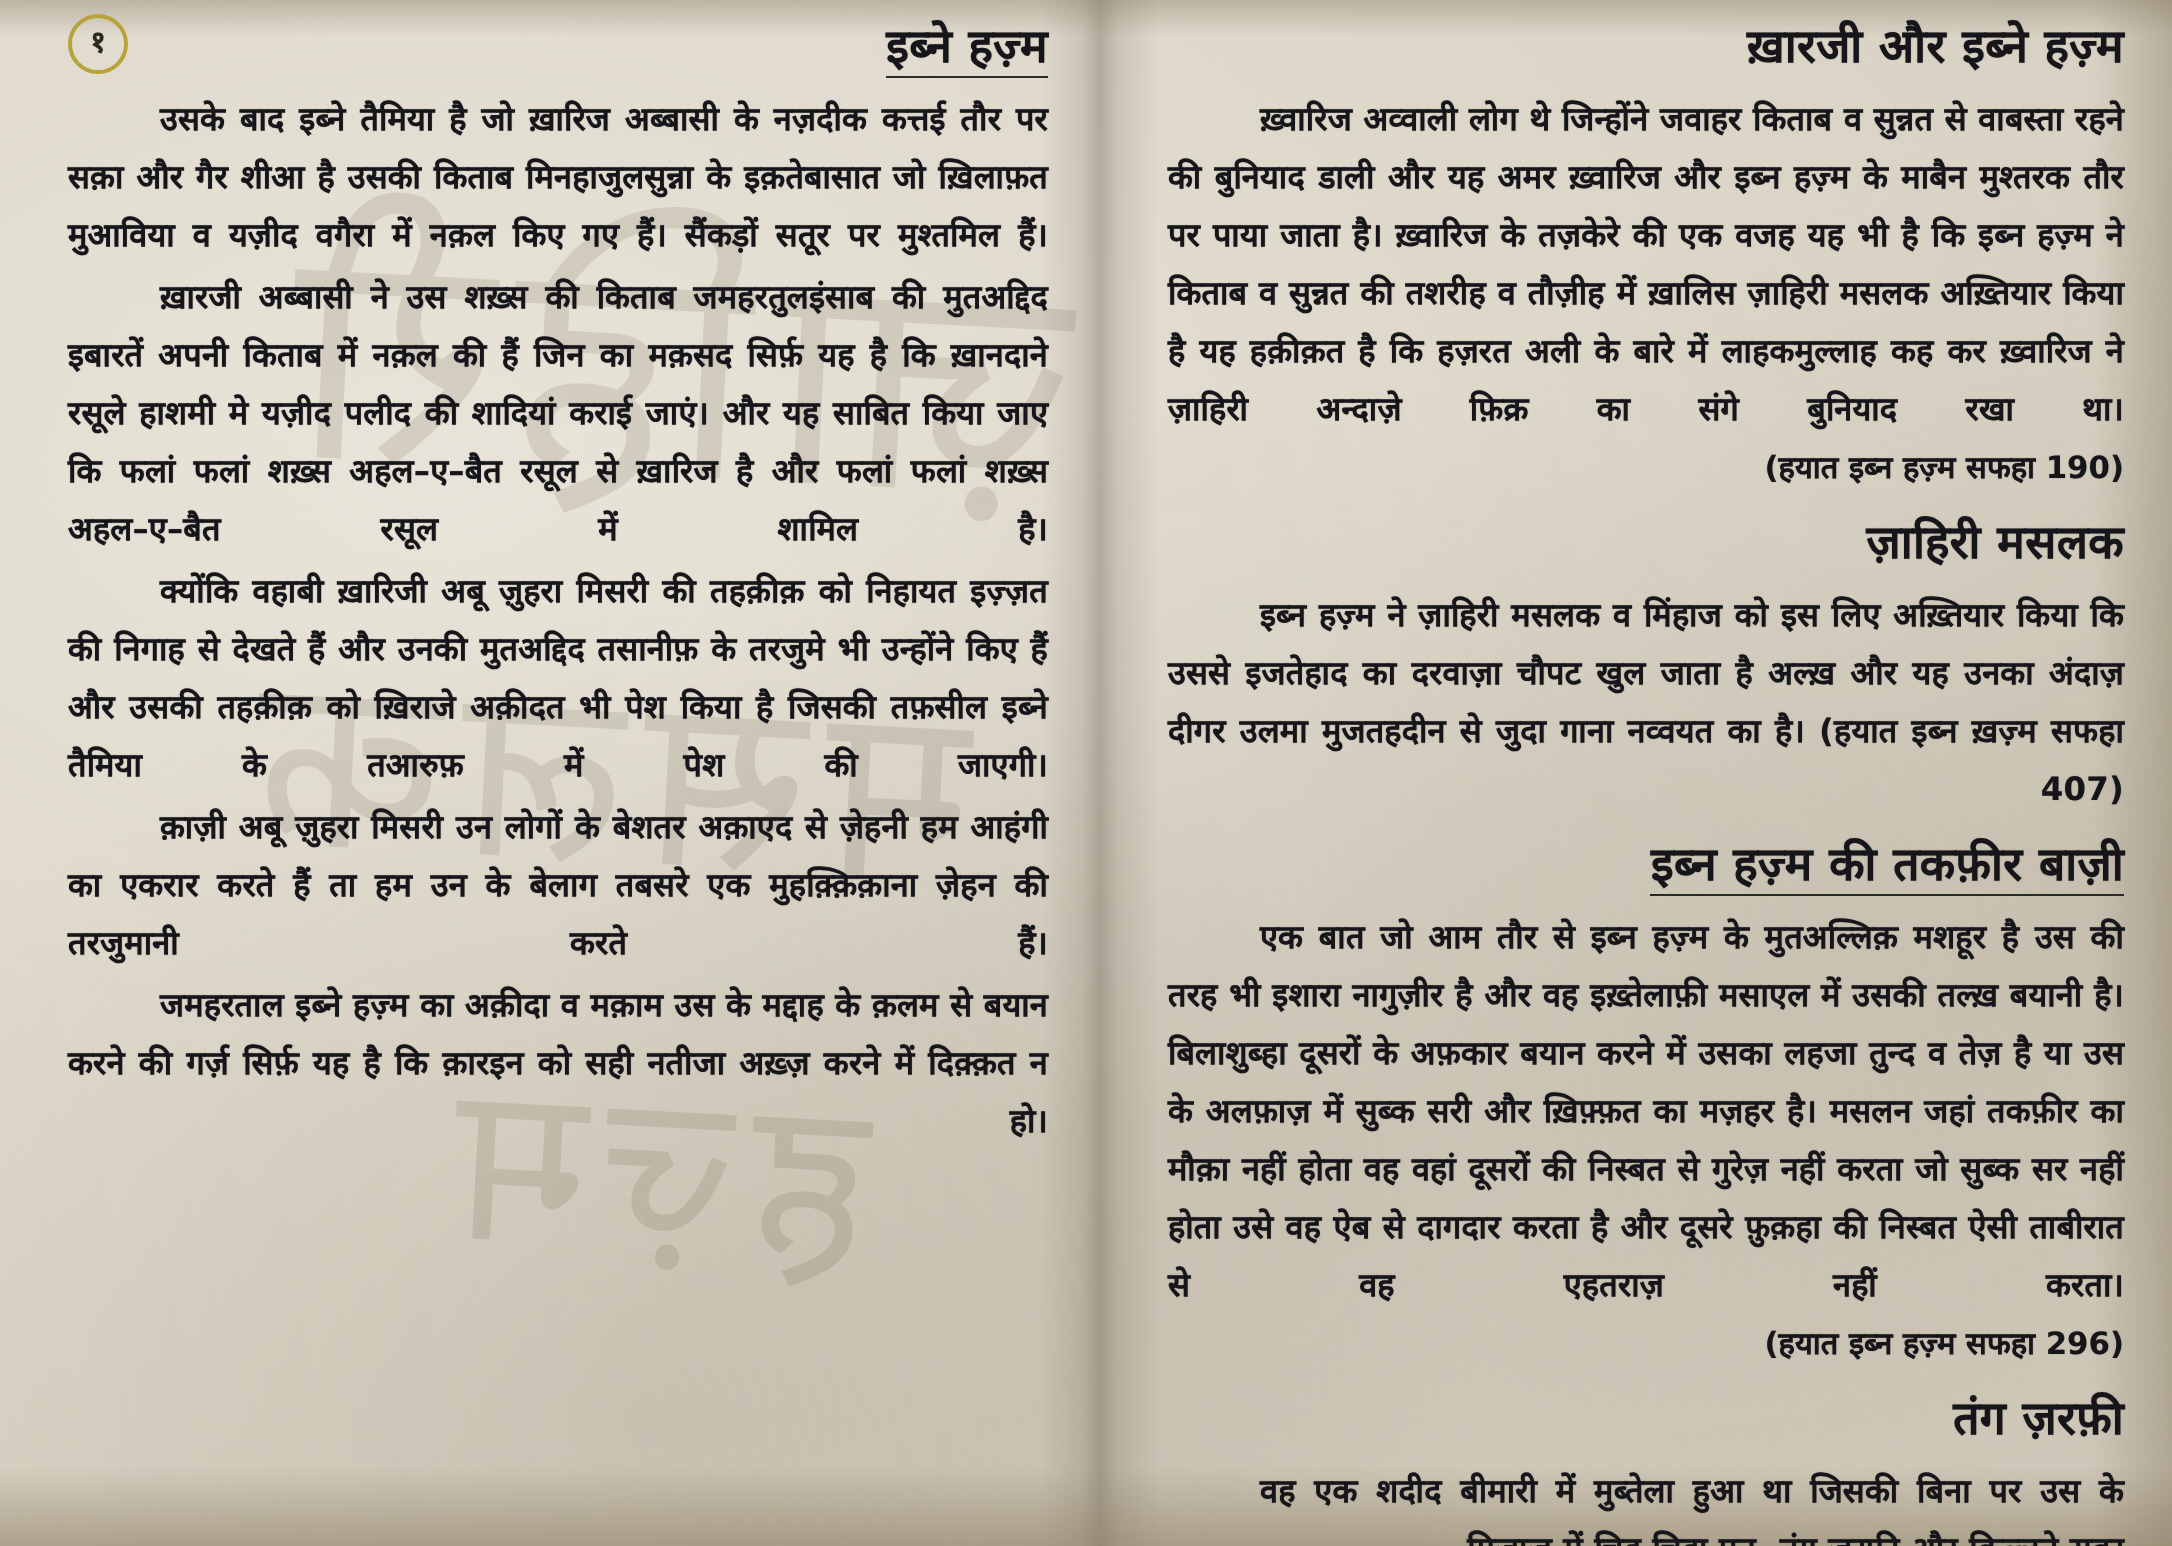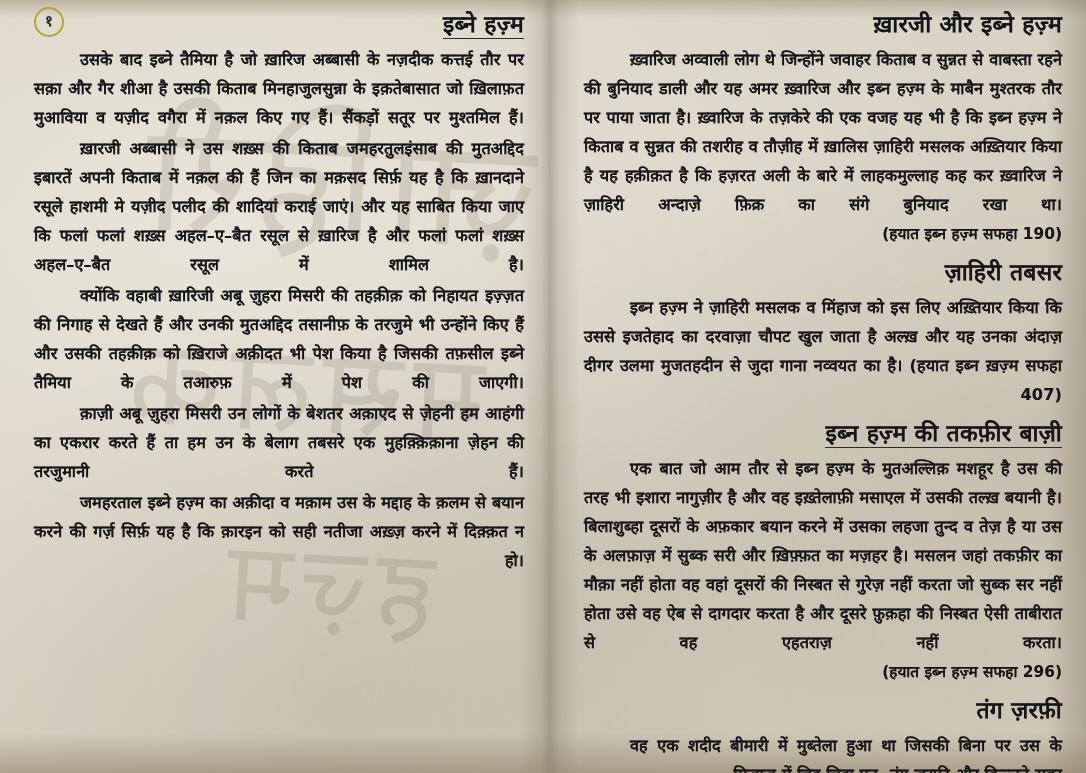--- a/index.html
+++ b/index.html
@@ -182,21 +182,21 @@
     <p class="para">क्योंकि वहाबी ख़ारिजी अबू ज़ुहरा मिसरी की तहक़ीक़ को निहायत इज़्ज़त की निगाह से देखते हैं और उनकी मुतअद्दिद तसानीफ़ के तरजुमे भी उन्होंने किए हैं और उसकी तहक़ीक़ को ख़िराजे अक़ीदत भी पेश किया है जिसकी तफ़सील इब्ने तैमिया के तआरुफ़ में पेश की जाएगी।</p>
     <p class="para">क़ाज़ी अबू ज़ुहरा मिसरी उन लोगों के बेशतर अक़ाएद से ज़ेहनी हम आहंगी का एकरार करते हैं ता हम उन के बेलाग तबसरे एक मुहक़्क़िक़ाना ज़ेहन की तरजुमानी करते हैं।</p>
     <p class="para last">जमहरताल इब्ने हज़्म का अक़ीदा व मक़ाम उस के मद्दाह के क़लम से बयान करने की गर्ज़ सिर्फ़ यह है कि क़ारइन को सही नतीजा अख़्ज़ करने में दिक़्क़त न हो।</p>
   </div>
 
   <div class="col col-right">
     <div class="heading">ख़ारजी और इब्ने हज़्म</div>
     <p class="para">ख़्वारिज अव्वाली लोग थे जिन्होंने जवाहर किताब व सुन्नत से वाबस्ता रहने की बुनियाद डाली और यह अमर ख़्वारिज और इब्न हज़्म के माबैन मुश्तरक तौर पर पाया जाता है। ख़्वारिज के तज़केरे की एक वजह यह भी है कि इब्न हज़्म ने किताब व सुन्नत की तशरीह व तौज़ीह में ख़ालिस ज़ाहिरी मसलक अख़्तियार किया है यह हक़ीक़त है कि हज़रत अली के बारे में लाहकमुल्लाह कह कर ख़्वारिज ने ज़ाहिरी अन्दाज़े फ़िक्र का संगे बुनियाद रखा था।</p>
     <p class="note">(हयात इब्न हज़्म सफहा 190)</p>
 
-    <div class="heading">ज़ाहिरी तबसर</div>
+    <div class="heading">ज़ाहिरी मसलक</div>
     <p class="para last">इब्न हज़्म ने ज़ाहिरी मसलक व मिंहाज को इस लिए अख़्तियार किया कि उससे इजतेहाद का दरवाज़ा चौपट खुल जाता है अल्ख़ और यह उनका अंदाज़ दीगर उलमा मुजतहदीन से जुदा गाना नव्वयत का है। (हयात इब्न ख़ज़्म सफहा 407)</p>
 
     <div class="heading"><span class="underline">इब्न हज़्म की तकफ़ीर बाज़ी</span></div>
     <p class="para">एक बात जो आम तौर से इब्न हज़्म के मुतअल्लिक़ मशहूर है उस की तरह भी इशारा नागुज़ीर है और वह इख़्तेलाफ़ी मसाएल में उसकी तल्ख़ बयानी है। बिलाशुब्हा दूसरों के अफ़कार बयान करने में उसका लहजा तुन्द व तेज़ है या उस के अलफ़ाज़ में सुब्क सरी और ख़िफ़्फ़त का मज़हर है। मसलन जहां तकफ़ीर का मौक़ा नहीं होता वह वहां दूसरों की निस्बत से गुरेज़ नहीं करता जो सुब्क सर नहीं होता उसे वह ऐब से दागदार करता है और दूसरे फ़ुक़हा की निस्बत ऐसी ताबीरात से वह एहतराज़ नहीं करता।</p>
     <p class="note">(हयात इब्न हज़्म सफहा 296)</p>
 
     <div class="heading">तंग ज़रफ़ी</div>
     <p class="para last">वह एक शदीद बीमारी में मुब्तेला हुआ था जिसकी बिना पर उस के मिज़ाज में चिड़ चिड़ा पन, तंग ज़रफ़ी और क़िल्लते सबर</p>
   </div>
 

